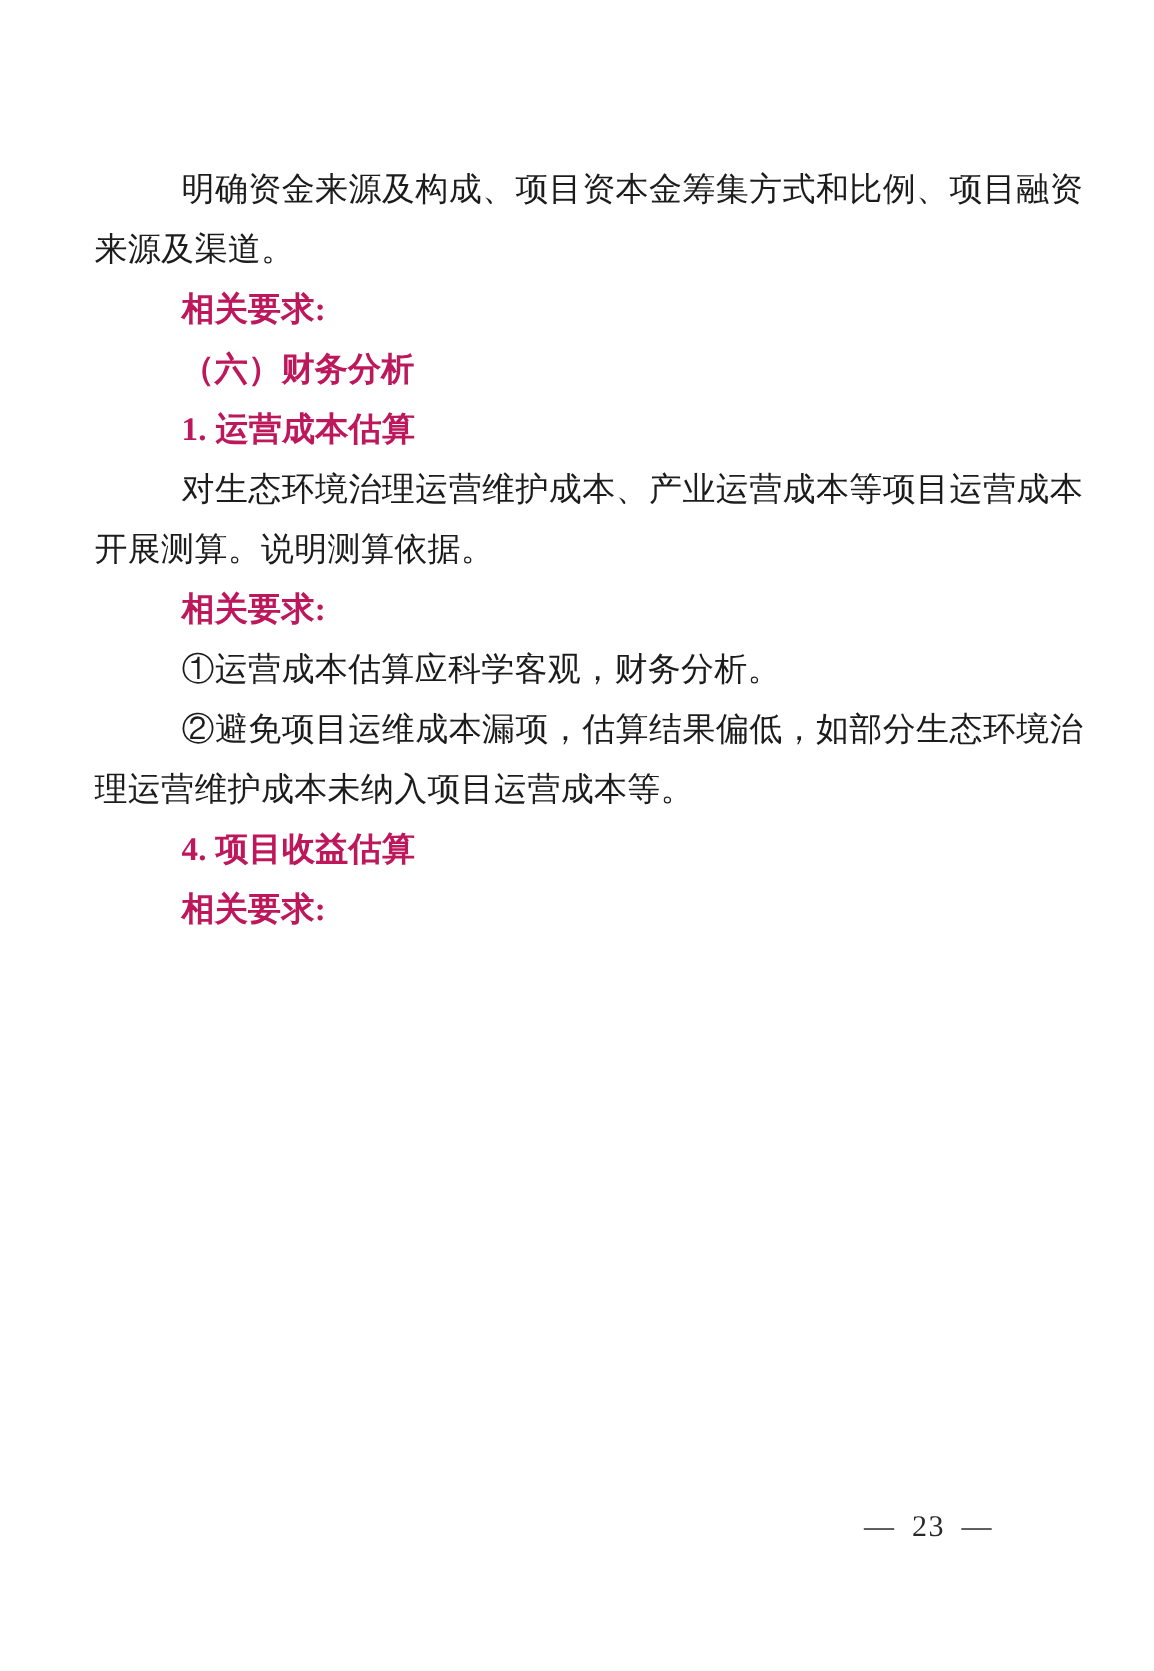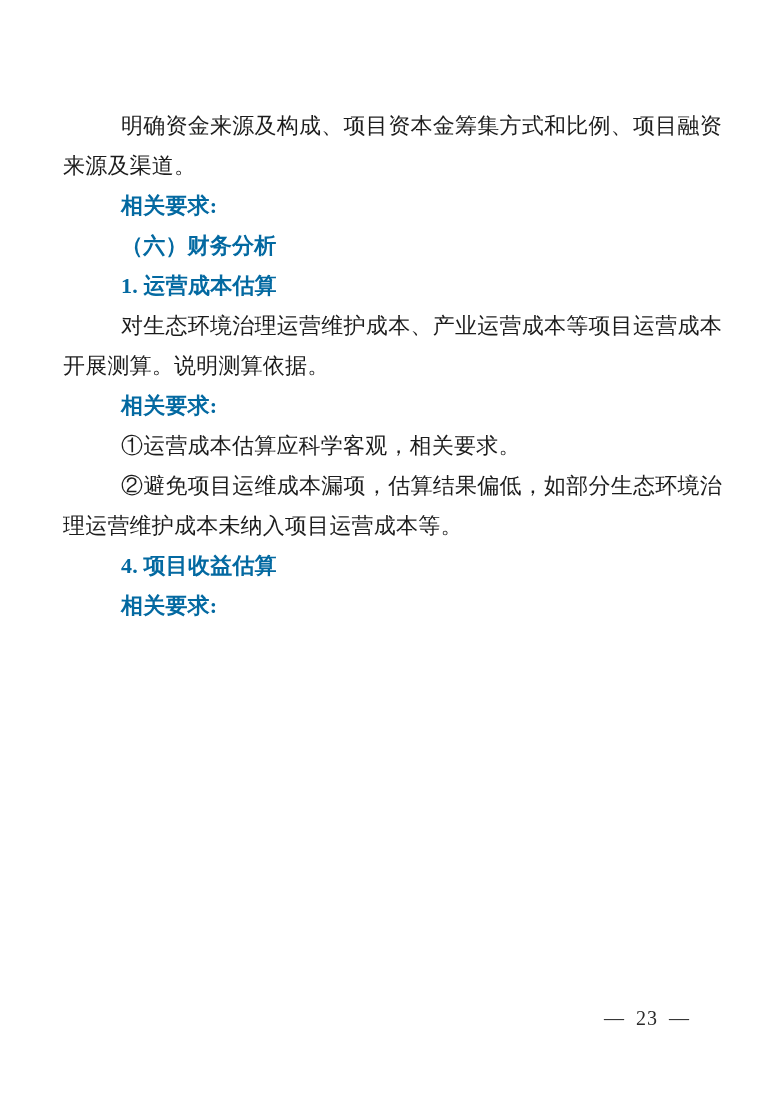--- a/index.html
+++ b/index.html
@@ -28,26 +28,26 @@
     line-height: 40px;
     letter-spacing: 0.2px;
     color: #1c1c1c;
     text-align: justify;
     text-justify: inter-character;
     text-indent: 58px;
     word-break: normal;
   }
   .doc-line.bold {
     font-weight: bold;
-    color: #0369a1;
+    color: #be185d;
   }
   .page-number {
     position: absolute;
     top: 1006px;
-    left: 564px;
+    left: 536px;
     width: 166px;
     text-align: center;
     font-size: 20px;
     line-height: 24px;
     color: #2a2a2a;
     letter-spacing: 1px;
     word-spacing: 5px;
     font-family: "Liberation Serif", "DejaVu Serif", serif;
   }
 </style>
@@ -56,21 +56,21 @@
 
 <div class="page">
 
   <div class="content">
     <p class="doc-line">明确资金来源及构成、项目资本金筹集方式和比例、项目融资来源及渠道。</p>
     <p class="doc-line bold">相关要求:</p>
     <p class="doc-line bold">（六）财务分析</p>
     <p class="doc-line bold">1. 运营成本估算</p>
     <p class="doc-line">对生态环境治理运营维护成本、产业运营成本等项目运营成本开展测算。说明测算依据。</p>
     <p class="doc-line bold">相关要求:</p>
-    <p class="doc-line">①运营成本估算应科学客观，相关要求。</p>
+    <p class="doc-line">①运营成本估算应科学客观，财务分析。</p>
     <p class="doc-line">②避免项目运维成本漏项，估算结果偏低，如部分生态环境治理运营维护成本未纳入项目运营成本等。</p>
     <p class="doc-line bold">4. 项目收益估算</p>
     <p class="doc-line bold">相关要求:</p>
   </div>
 
   <div class="page-number">— 23 —</div>
 
 </div>
 
 </body></html>

